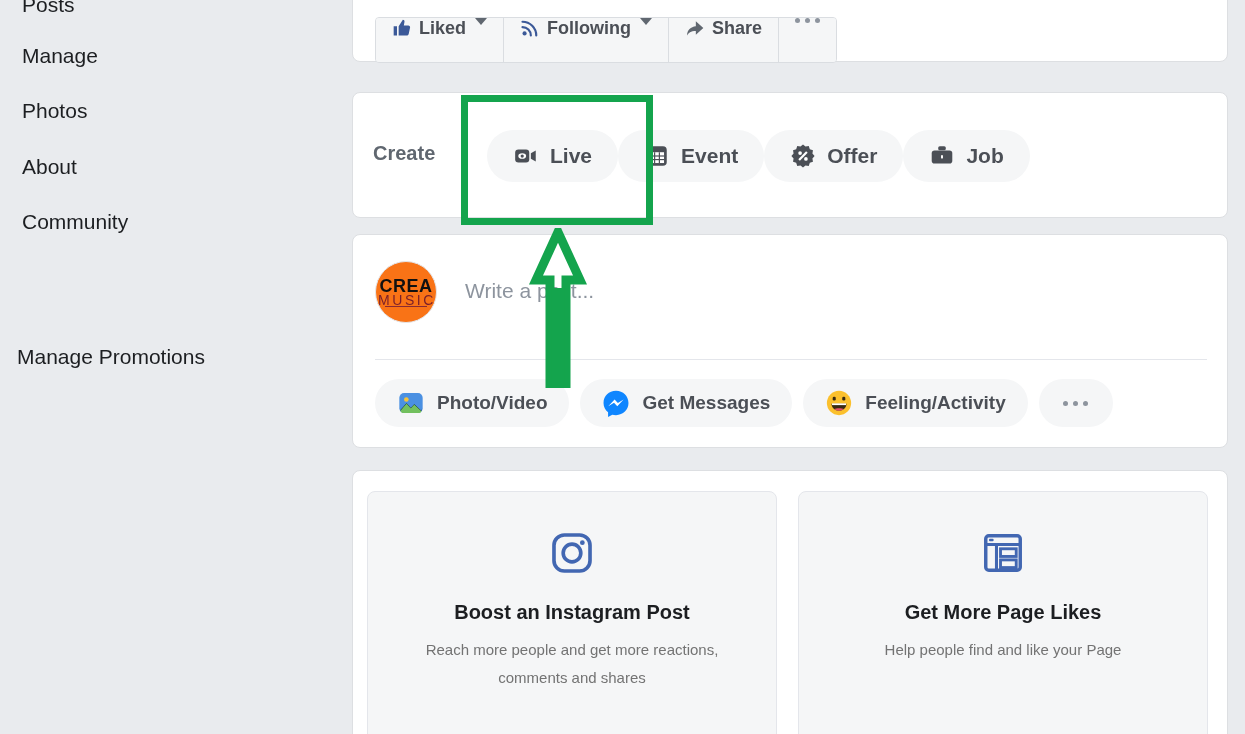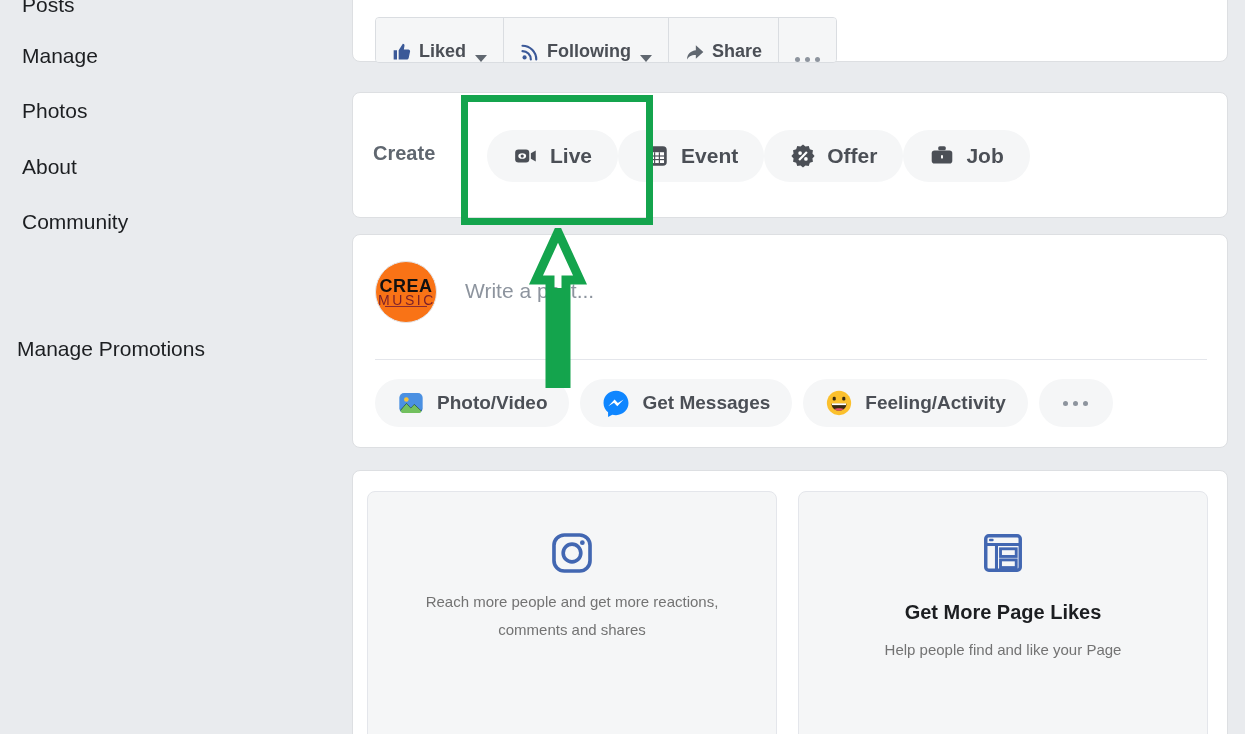--- a/index.html
+++ b/index.html
@@ -23,21 +23,21 @@
   }
   .promote-btn{
     position:absolute;left:16px;top:274px;
     width:127px;height:46px;
     background:#4080ff;border-radius:6px;
     display:flex;align-items:center;justify-content:center;
     color:#fff;font-size:18px;font-weight:bold;
     cursor:pointer;border:none;
   }
   .manage-promotions{
-    position:absolute;left:17px;top:337px;
+    position:absolute;left:17px;top:345px;
     font-size:21px;color:#1c1e21;white-space:nowrap;cursor:pointer;
   }
 
   
   .main{
     position:absolute;left:352px;top:0;width:876px;height:734px;
   }
   .card{
     position:absolute;left:0;width:876px;
     background:#fff;border:1px solid #dddfe2;border-radius:8px;
@@ -46,21 +46,21 @@
 
   
   #card-actions{top:-60px;height:122px;}
   .actionbar{
     position:absolute;left:22px;top:76px;
     display:flex;height:44px;
     border:1px solid #dadde1;border-radius:4px;overflow:hidden;
     background:#f5f6f7;
   }
   .act-btn{
-    display:flex;align-items:flex-end;gap:7px;
+    display:flex;align-items:flex-start;gap:7px;
     padding:0 16px;height:100%;
     border-right:1px solid #dadde1;
     font-size:18px;font-weight:bold;color:#4b4f56;
     cursor:pointer;background:#f5f6f7;box-sizing:border-box;
   }
   .act-btn:last-child{border-right:none;}
   .caret{
     width:0;height:0;border-left:6px solid transparent;
     border-right:6px solid transparent;border-top:7px solid #606770;
     margin-left:2px;
@@ -306,20 +306,21 @@
 
     <div class="card" id="card-promos">
       <div class="promo-wrap">
 
         <div class="promo">
           <svg width="46" height="46" viewBox="0 0 24 24">
             <rect x="2.6" y="2.6" width="18.8" height="18.8" rx="5.4" fill="none" stroke="#4267b2" stroke-width="1.9"></rect>
             <circle cx="12" cy="12" r="4.6" fill="none" stroke="#4267b2" stroke-width="1.9"></circle>
             <circle cx="17.4" cy="6.6" r="1.25" fill="#4267b2"></circle>
           </svg>
+          <div class="promo-title">Boost an Instagram Post</div>
           <div class="promo-sub">Reach more people and get more reactions, comments and shares</div>
         </div>
 
         <div class="promo">
           <svg width="46" height="46" viewBox="0 0 24 24">
             <rect x="3" y="3" width="18" height="18" rx="1.6" fill="none" stroke="#4267b2" stroke-width="1.8"></rect>
             <line x1="3" y1="7.6" x2="21" y2="7.6" stroke="#4267b2" stroke-width="1.6"></line>
             <line x1="8.6" y1="7.6" x2="8.6" y2="21" stroke="#4267b2" stroke-width="1.6"></line>
             <rect x="4.7" y="4.6" width="2.4" height="1.3" rx=".5" fill="#4267b2"></rect>
             <rect x="10.7" y="9.8" width="8.2" height="4" fill="none" stroke="#4267b2" stroke-width="1.5"></rect>

